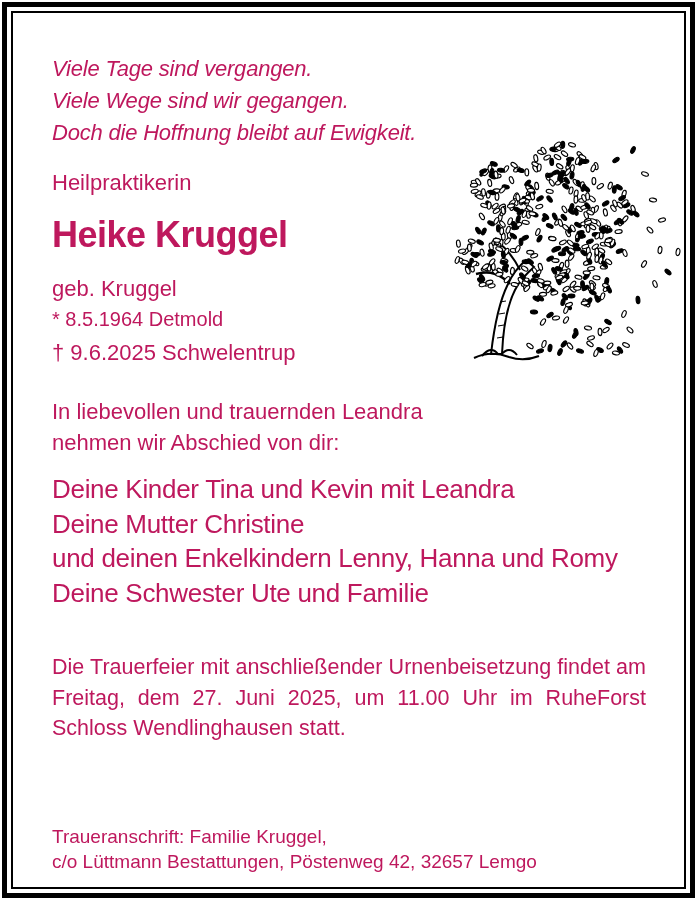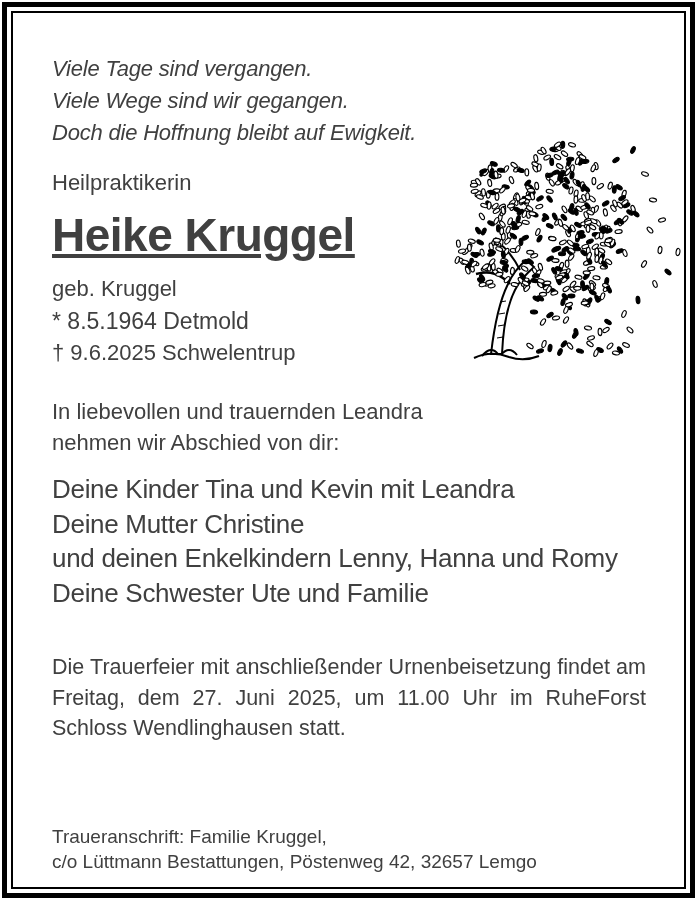--- a/index.html
+++ b/index.html
@@ -1,27 +1,27 @@
 <!DOCTYPE html>
 <html lang="de"><head>
 <meta charset="utf-8">
 <style>
   html,body{margin:0;padding:0;background:#ffffff;}
   .page{
     position:relative;width:697px;height:900px;background:#ffffff;
-    font-family:"Liberation Sans",sans-serif;color:#404040;overflow:hidden;
+    font-family:"Liberation Sans",sans-serif;color:#be185d;overflow:hidden;
   }
   .border-outer{position:absolute;top:2px;left:2px;right:2px;bottom:2px;border:5px solid #000;pointer-events:none;}
   .border-inner{position:absolute;top:11px;left:11px;right:11px;bottom:11px;border:2px solid #000;pointer-events:none;}
   .blk{position:absolute;left:52px;width:594px;}
   .verse{top:53px;font-style:italic;font-size:22px;line-height:32px;letter-spacing:-0.2px;}
   .profession{top:170px;font-size:22px;}
-  .name{top:208px;font-size:46px;font-weight:bold;letter-spacing:-0.5px;line-height:54px;text-decoration:underline;}
+  .name{top:208px;font-size:36px;font-weight:bold;letter-spacing:-0.5px;line-height:54px;}
   .maiden{top:276px;font-size:22px;}
-  .birth{top:308px;font-size:23px;}
+  .birth{top:308px;font-size:20px;}
   .death{top:340px;font-size:22px;}
   .intro{top:396px;font-size:22px;line-height:31px;}
   .mourners{top:472px;font-size:26px;font-weight:normal;line-height:34.5px;letter-spacing:-0.3px;white-space:nowrap;}
   .para1{top:652px;font-size:21.5px;line-height:30.5px;text-align:justify;}
   .para2{top:721px;font-size:21.5px;line-height:30.5px;text-align:justify;}
   .address{top:824px;font-size:19px;line-height:25px;}
   .tree{position:absolute;left:448px;top:132px;width:240px;height:232px;}
   .tree svg{display:block;width:100%;height:100%;}
 </style>
 </head>

